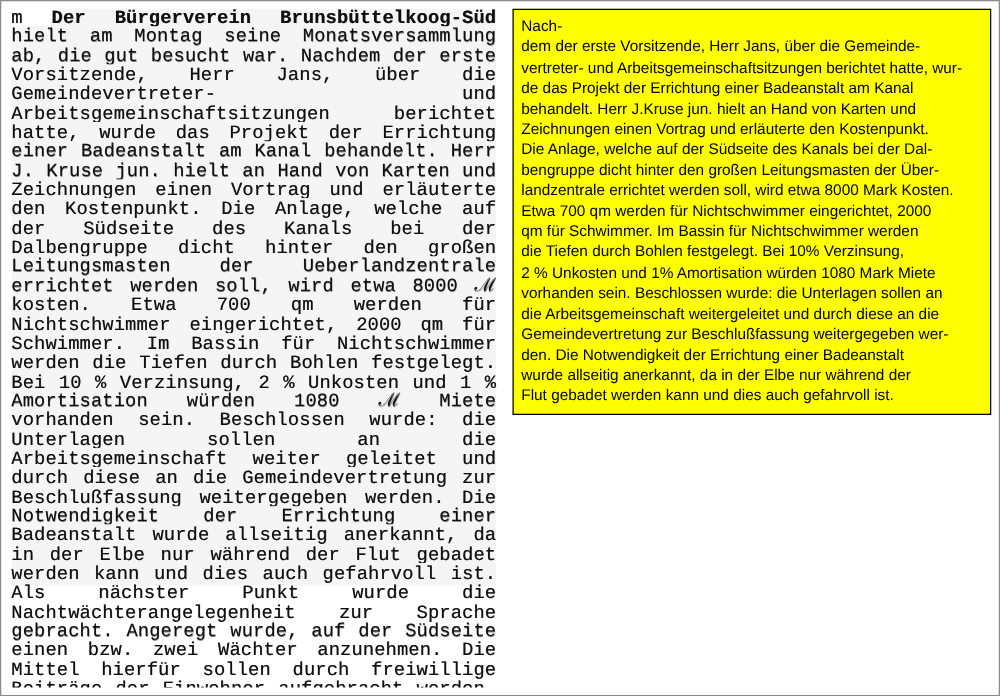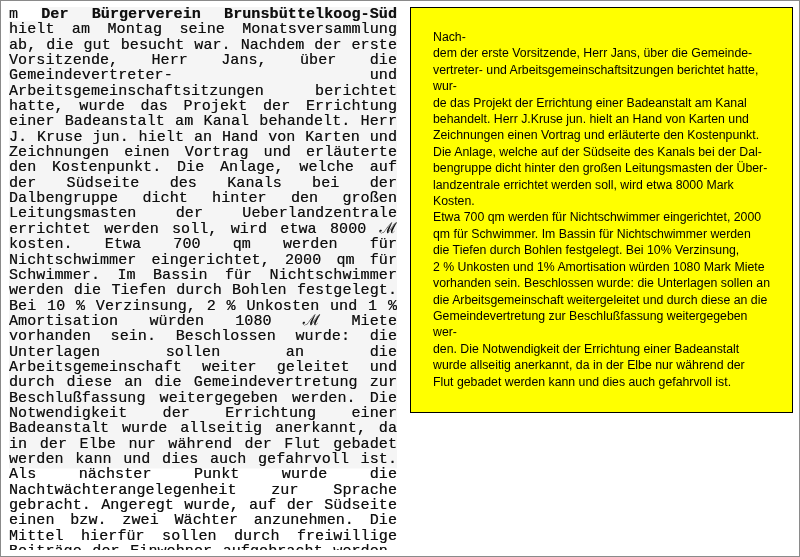--- a/index.html
+++ b/index.html
@@ -64,21 +64,21 @@
     border: 1px solid #000000;
     box-sizing: border-box;
     padding: 5px 6px 6px 6px;
   }
   #transcript-text {
     font-family: "Liberation Sans", sans-serif;
     font-size: 12.3px;
     line-height: 16.4px;
     color: #000000;
     text-align: left;
-    margin: 16px;
+    margin: 0;
     white-space: pre-wrap;
   }
 </style>
 </head>
 <body>
 
 <div id="page">
 
   <div id="scan-column">
     <div id="scan-text">

